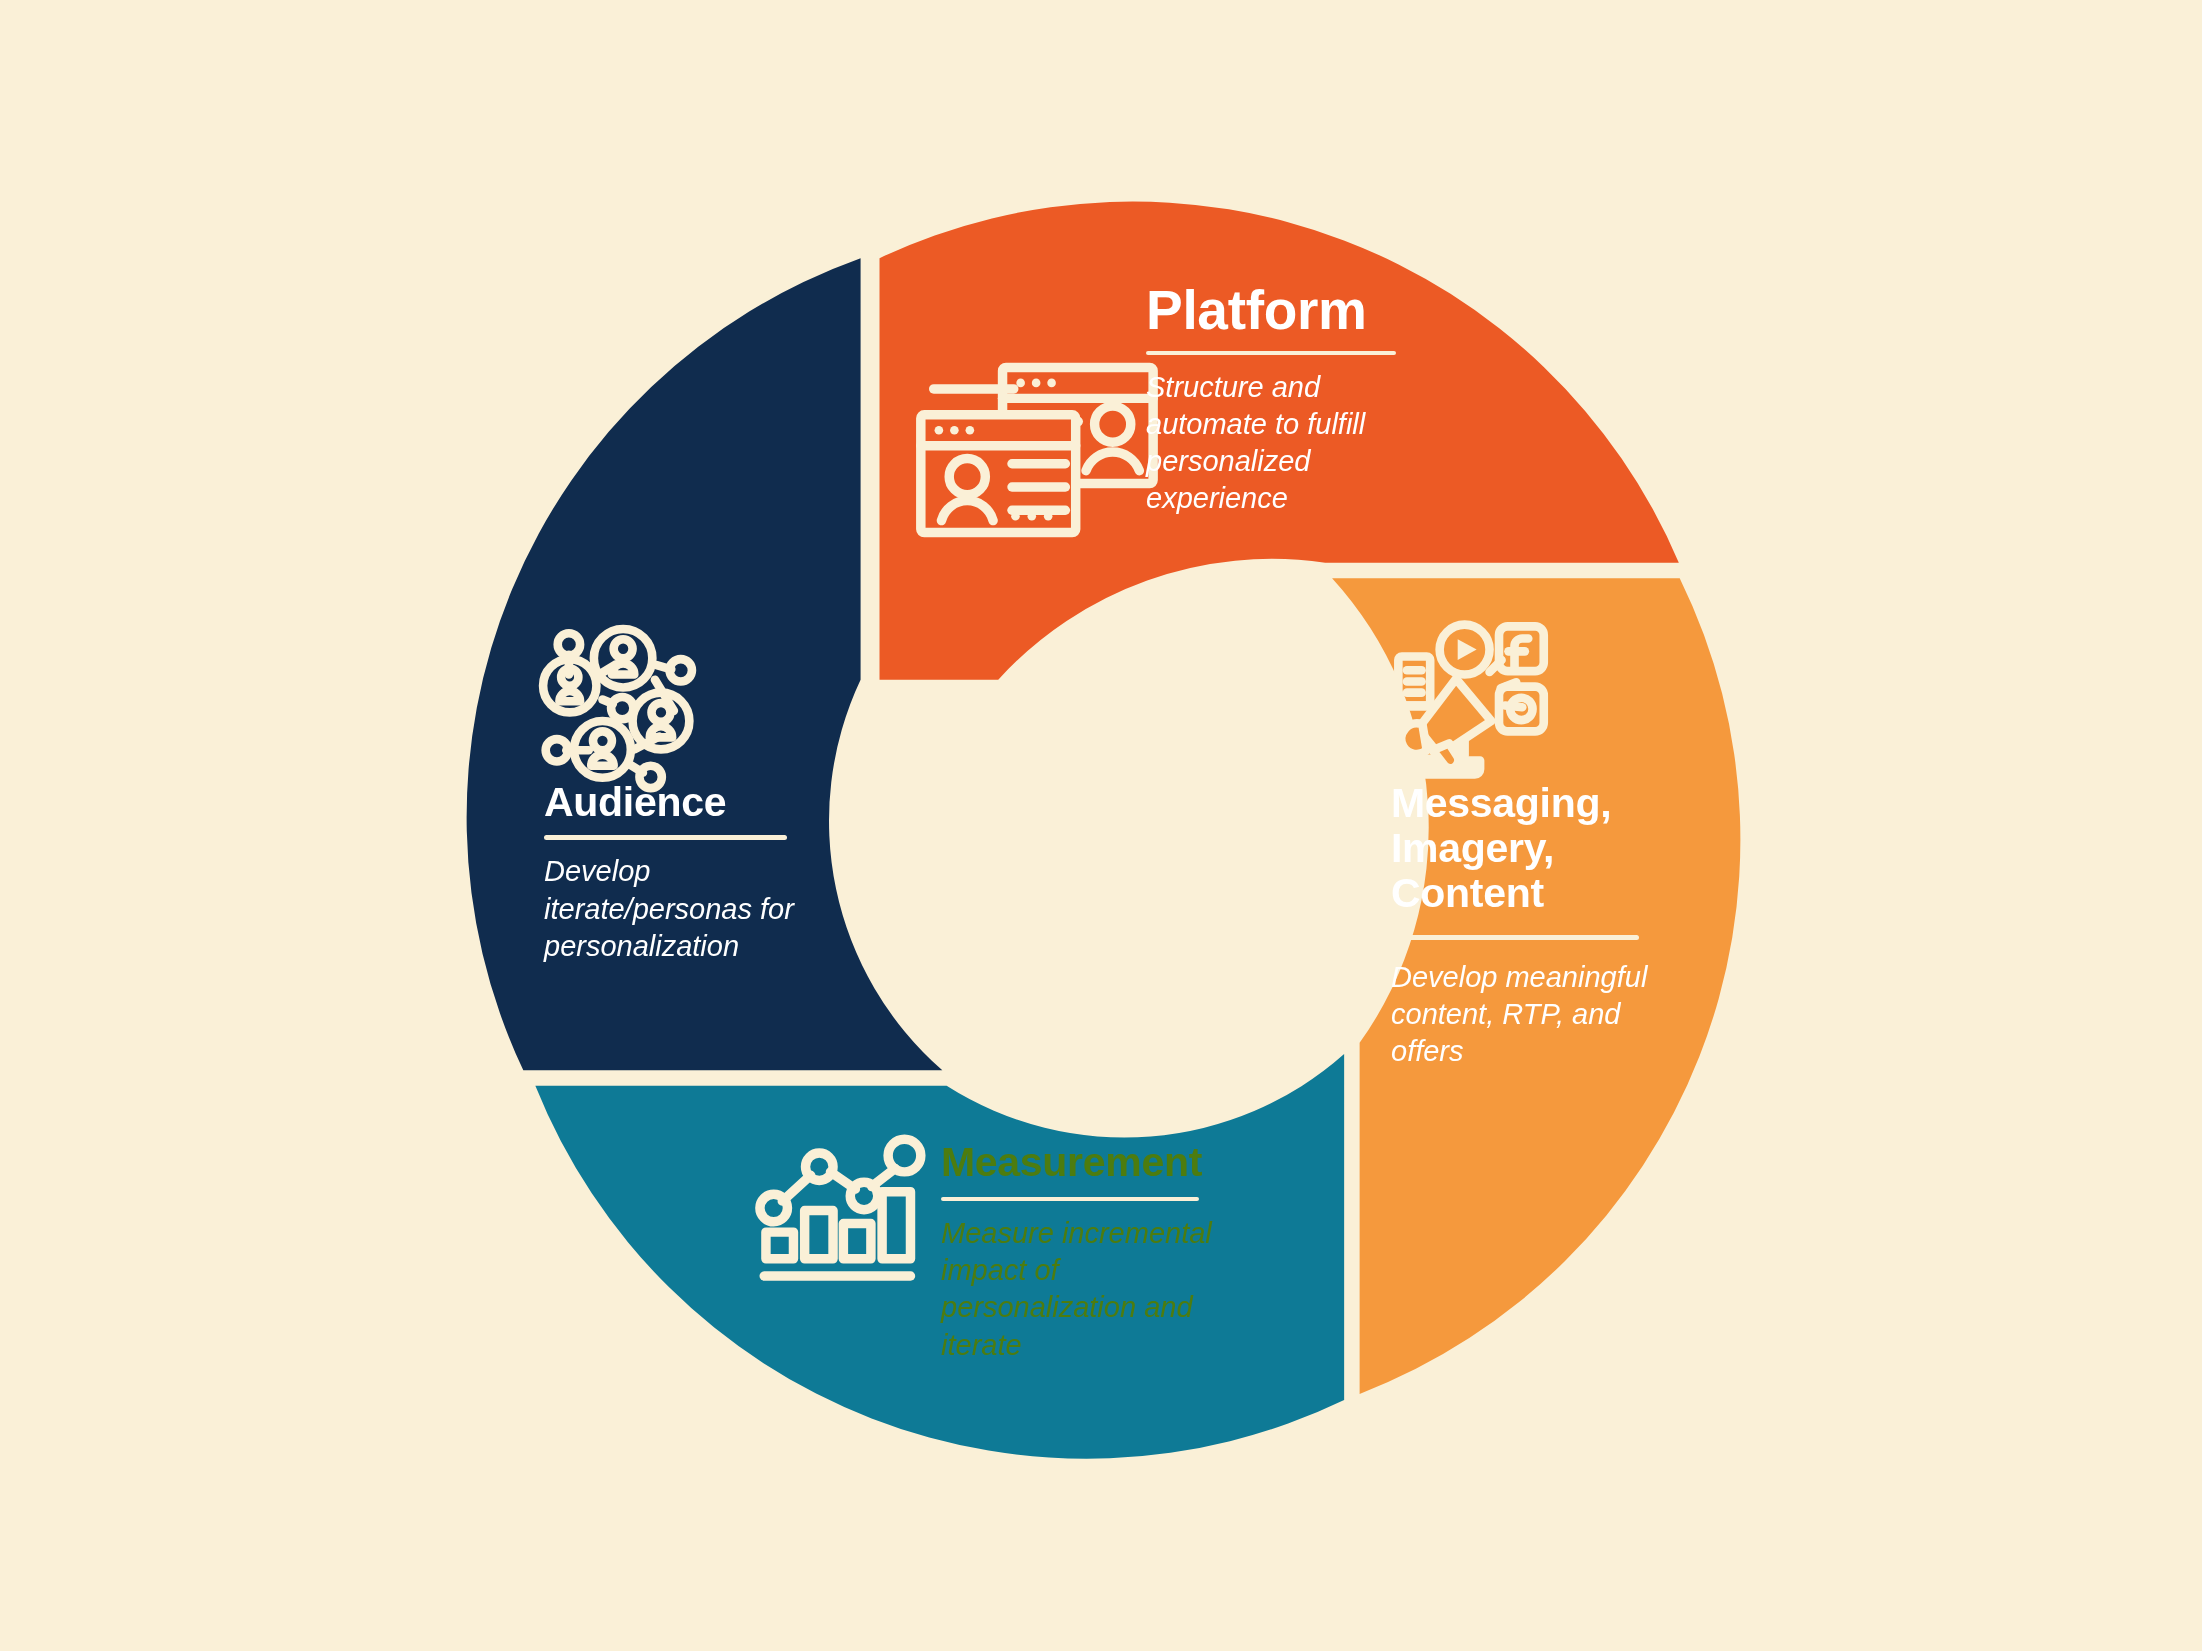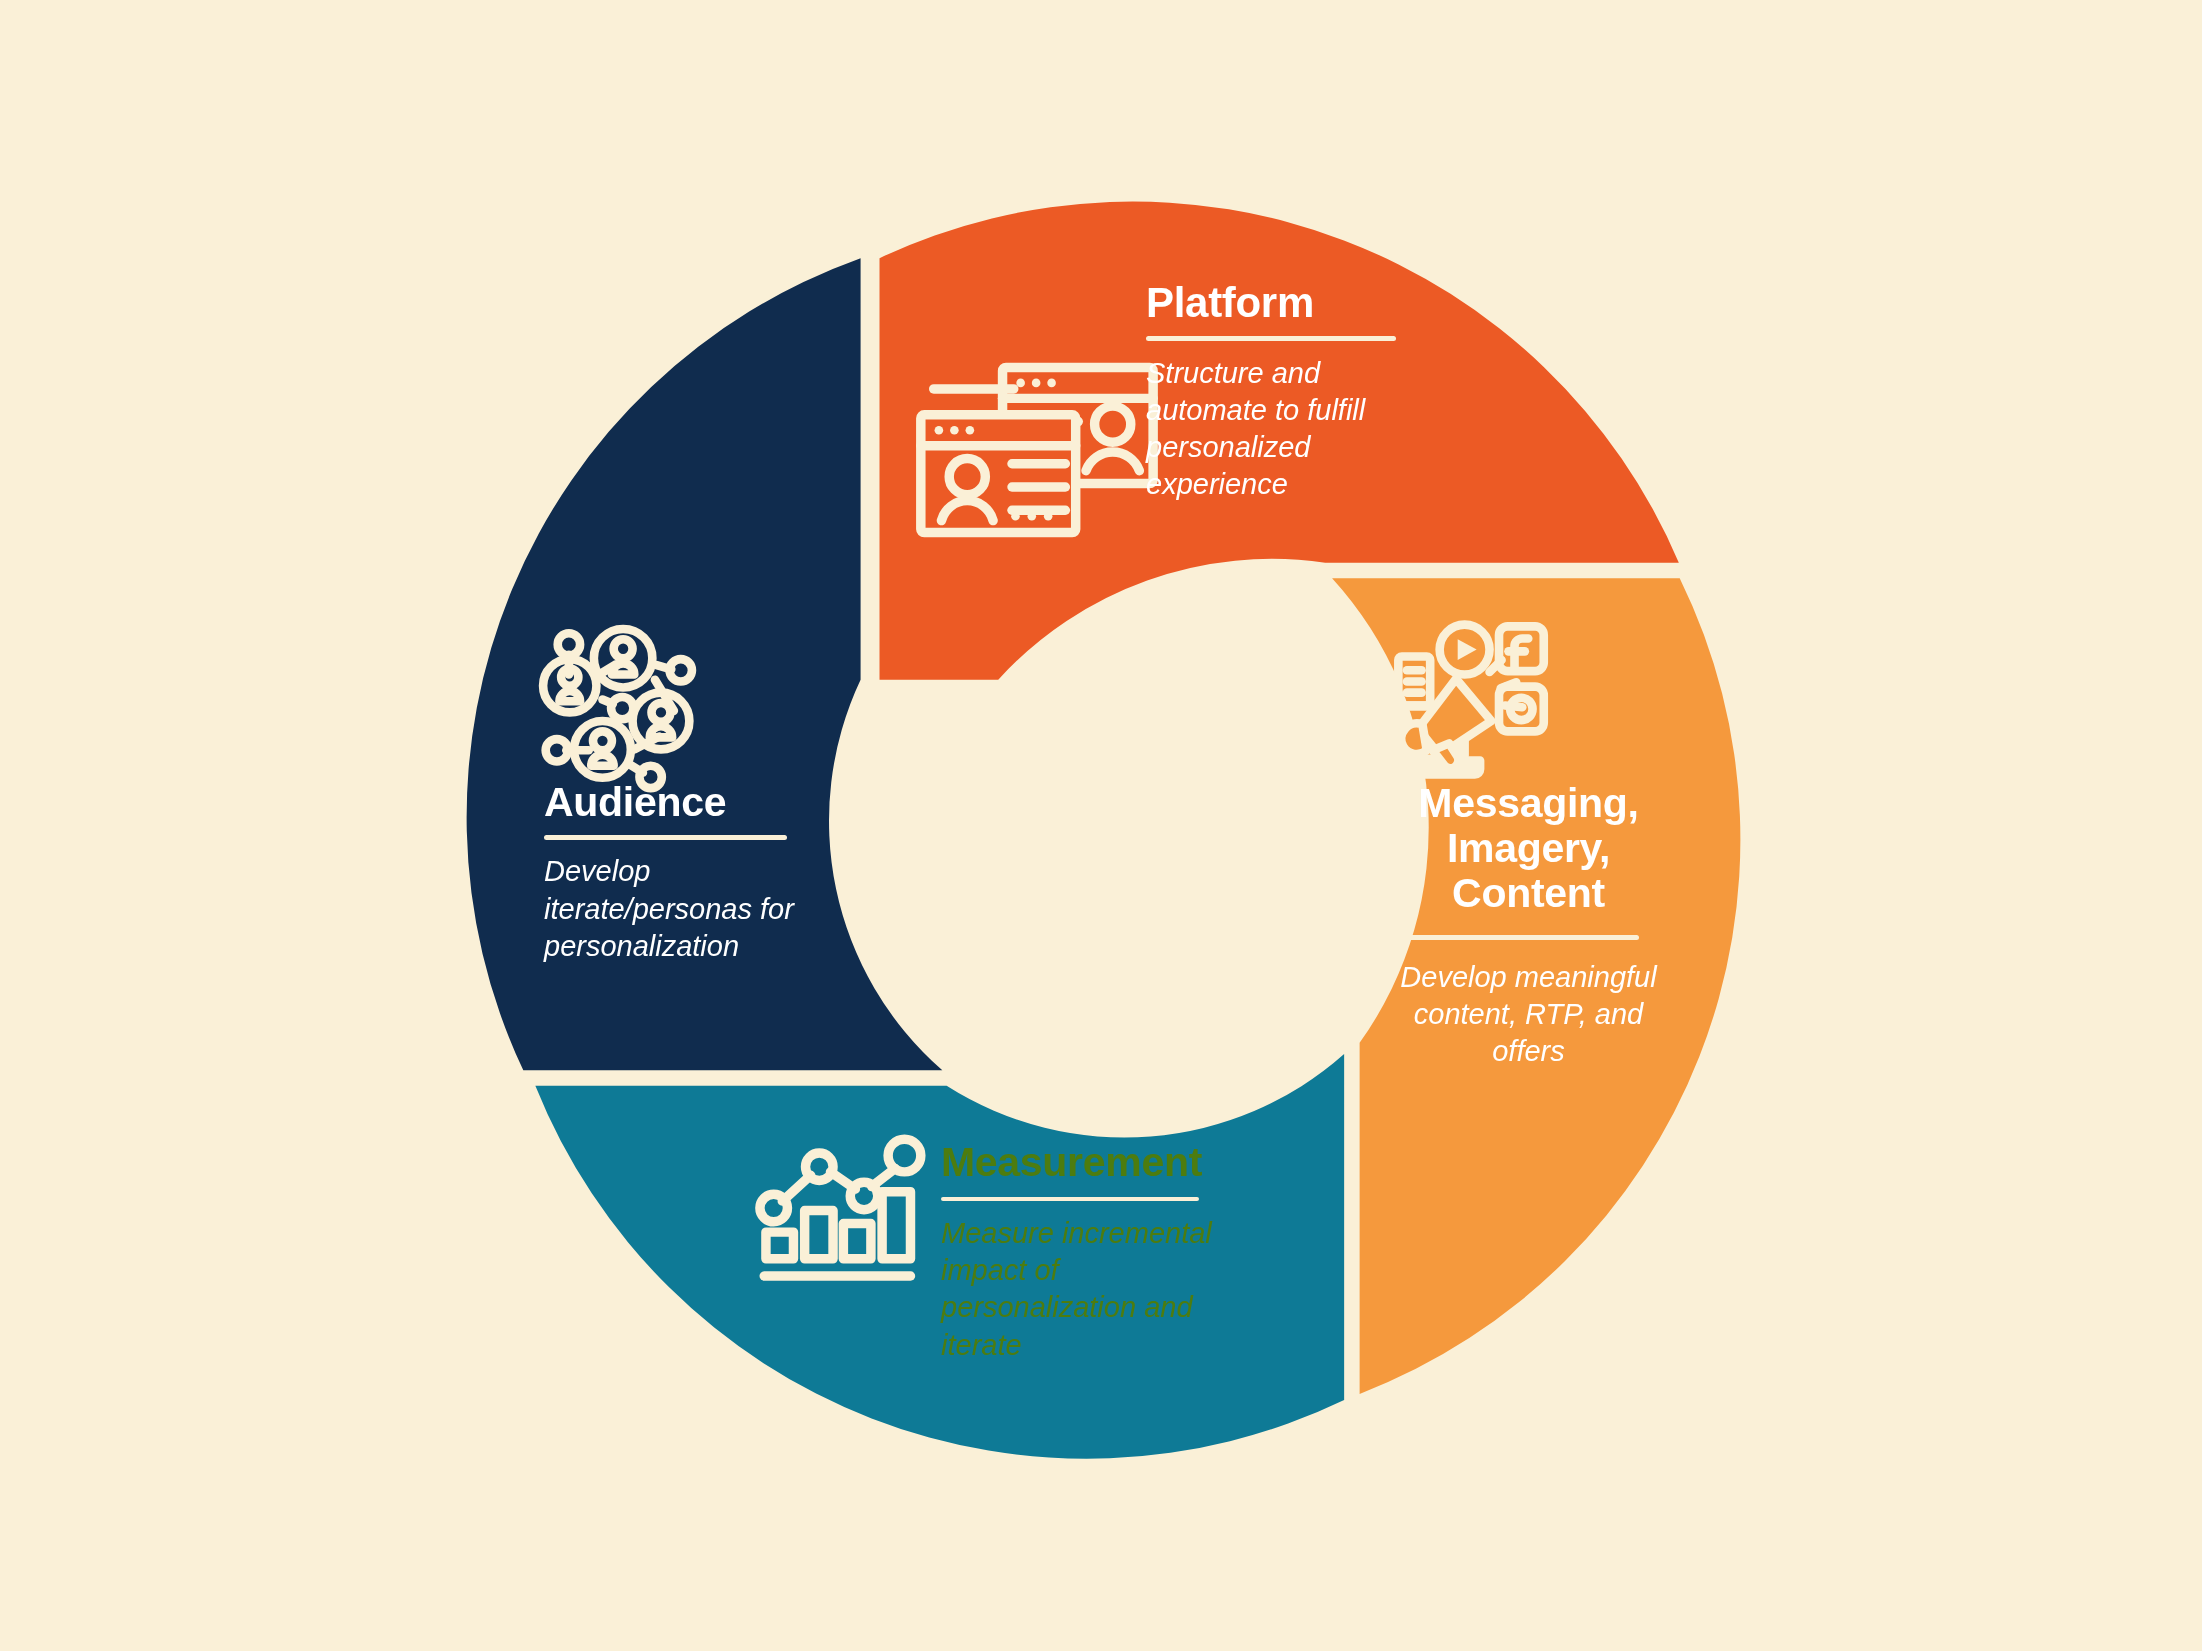--- a/index.html
+++ b/index.html
@@ -48,30 +48,29 @@
     margin: 0;
     font-weight: normal;
     font-style: italic;
   }
   
   #platform-block {
     left: 1146px;
     top: 280px;
     width: 258px;
   }
-  #platform-block .seg-title { font-size: 42px; }
+  #platform-block .seg-title { font-size: 55px; }
   #platform-block .seg-rule  { width: 250px; margin-top: 10.3px; margin-bottom: 13.8px;}
   #platform-block .seg-desc  { font-size: 29px; }
 
   
   #messaging-block {
     left: 1391px;
     top: 781px;
     width: 275px;
-    text-align: center;
   }
   #messaging-block .seg-title { font-size: 41px; }
   #messaging-block .seg-rule  { width: 248px; margin-top: 19px; margin-bottom: 19px;}
   #messaging-block .seg-desc  { font-size: 29px; }
 
   
   #measurement-block {
     left: 941px;
     top: 1140px;
     width: 284px;

